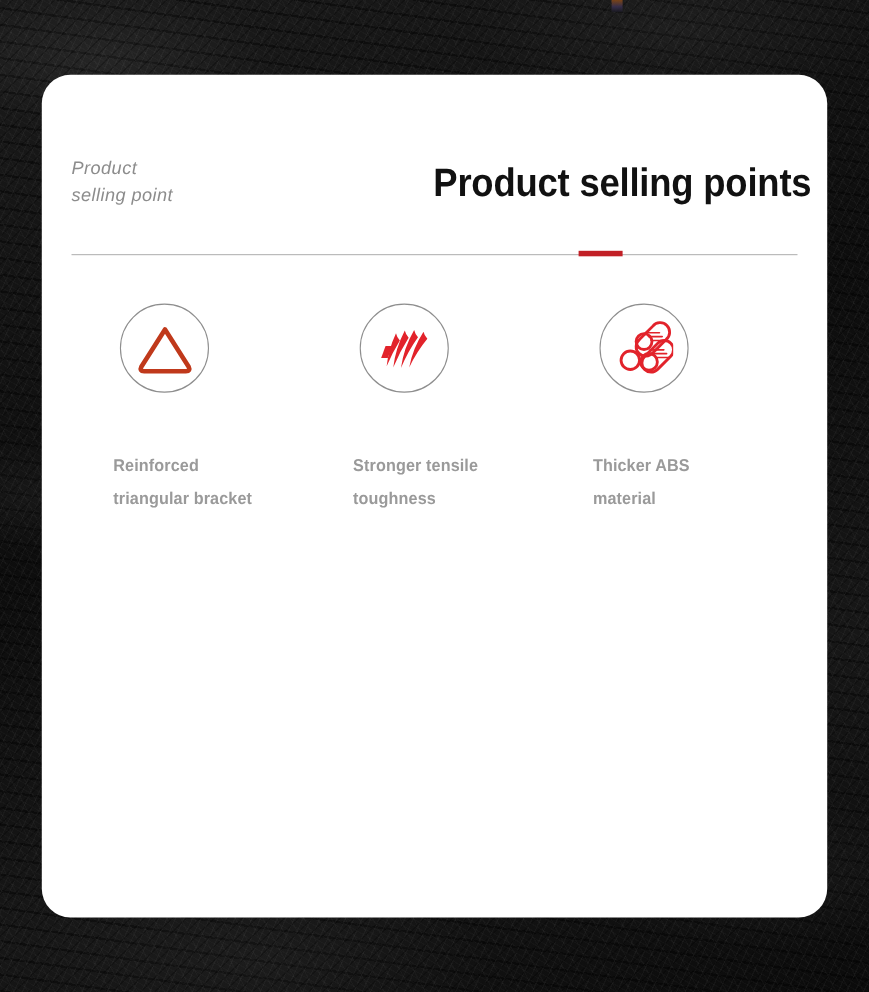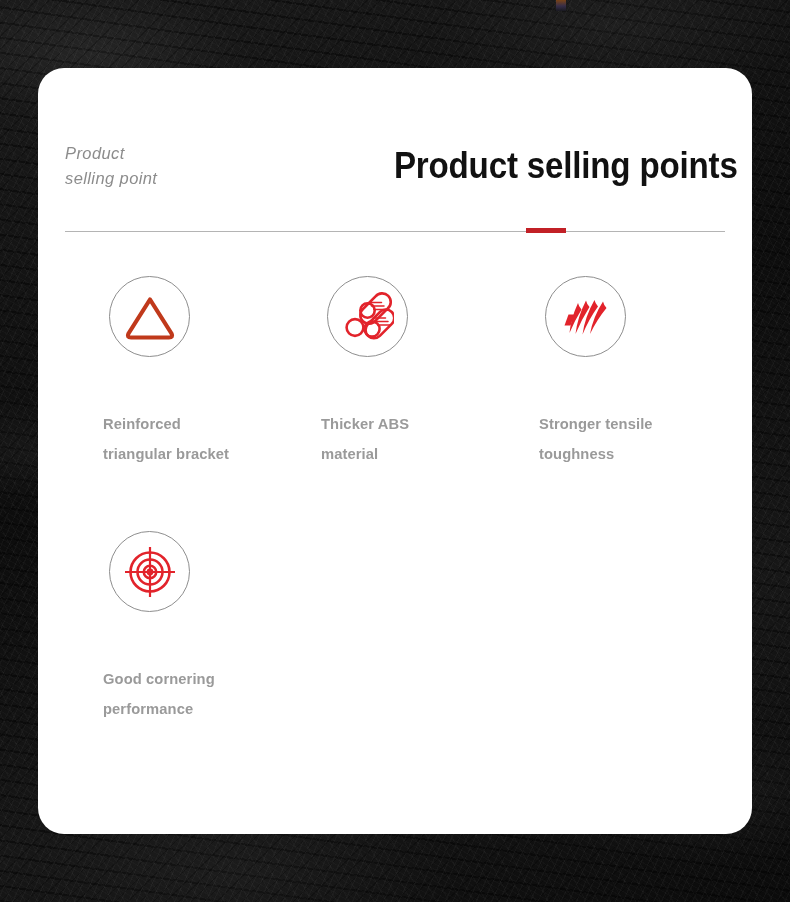--- a/index.html
+++ b/index.html
@@ -185,20 +185,38 @@
       <div class="feature">
         <div class="circle">
           <span>
             <svg width="54" height="48" viewBox="0 0 54 48">
               <path d="M27 6.5 L48.5 40.5 Q50.5 44.5 46 44.5 L8 44.5 Q3.5 44.5 5.5 40.5 Z" fill="none" stroke="#c0391b" stroke-width="4.2" stroke-linejoin="round" stroke-linecap="round"></path>
             </svg>
           </span>
         </div>
         <div class="feature-label">Reinforced
 triangular bracket</div>
+      </div>
+
+      <div class="feature">
+        <div class="circle">
+          <span>
+            <svg width="52" height="50" viewBox="0 0 52 50">
+              <g fill="#e2232b">
+                <path d="M8.5 22.5 L14.5 22.5 L10.5 33.5 L4.5 33.5 Z"></path>
+                <path d="M18 11 Q11 26 9.5 41 Q15 28 21.5 17.5 Q18.5 14 18 11 Z"></path>
+                <path d="M26 8.5 Q17.5 25 15.5 42 Q21.5 27.5 29.5 15 Q26.8 12 26 8.5 Z"></path>
+                <path d="M34.5 8 Q25 24.5 22.5 42.5 Q29 27 38 14.5 Q35.3 11.5 34.5 8 Z"></path>
+                <path d="M43 9.5 Q33 25 30 42 Q37 27.5 46.5 16 Q43.8 13 43 9.5 Z"></path>
+              </g>
+            </svg>
+          </span>
+        </div>
+        <div class="feature-label">Stronger tensile
+toughness</div>
       </div>
 
       <div class="feature">
         <div class="circle">
           <span>
             <svg width="52" height="52" viewBox="0 0 52 52">
               <g fill="none" stroke="#e2232b" stroke-width="2.6">
 
                 <path d="M21.5 17.5 L33.5 5.5 A8.6 8.6 0 1 1 45.6 17.6 L33.6 29.6 A8.6 8.6 0 1 1 21.5 17.5 Z"></path>
 
@@ -216,56 +234,18 @@
                 <line x1="33.5" y1="30.5" x2="46" y2="30.5"></line>
                 <line x1="36" y1="34" x2="48" y2="34"></line>
               </g>
             </svg>
           </span>
         </div>
         <div class="feature-label">Thicker ABS
 material</div>
       </div>
 
-      <div class="feature">
-        <div class="circle">
-          <span>
-            <svg width="52" height="50" viewBox="0 0 52 50">
-              <g fill="#e2232b">
-                <path d="M8.5 22.5 L14.5 22.5 L10.5 33.5 L4.5 33.5 Z"></path>
-                <path d="M18 11 Q11 26 9.5 41 Q15 28 21.5 17.5 Q18.5 14 18 11 Z"></path>
-                <path d="M26 8.5 Q17.5 25 15.5 42 Q21.5 27.5 29.5 15 Q26.8 12 26 8.5 Z"></path>
-                <path d="M34.5 8 Q25 24.5 22.5 42.5 Q29 27 38 14.5 Q35.3 11.5 34.5 8 Z"></path>
-                <path d="M43 9.5 Q33 25 30 42 Q37 27.5 46.5 16 Q43.8 13 43 9.5 Z"></path>
-              </g>
-            </svg>
-          </span>
-        </div>
-        <div class="feature-label">Stronger tensile
-toughness</div>
-      </div>
-
-      <div class="feature">
-        <div class="circle">
-          <span>
-            <svg width="54" height="54" viewBox="0 0 54 54">
-              <g fill="none" stroke="#e2232b" stroke-width="2.6">
-                <circle cx="27" cy="27" r="19.5"></circle>
-                <circle cx="27" cy="27" r="12.5"></circle>
-                <circle cx="27" cy="27" r="6.2"></circle>
-              </g>
-              <g stroke="#e2232b" stroke-width="2.2" stroke-linecap="butt">
-                <line x1="27" y1="2" x2="27" y2="52"></line>
-                <line x1="2" y1="27" x2="52" y2="27"></line>
-              </g>
-              <circle cx="27" cy="27" r="3.4" fill="#e2232b"></circle>
-            </svg>
-          </span>
-        </div>
-        <div class="feature-label">Good cornering
-performance</div>
-      </div>
 
 
 
     </div>
   </div>
 </div>
 
 </body></html>

